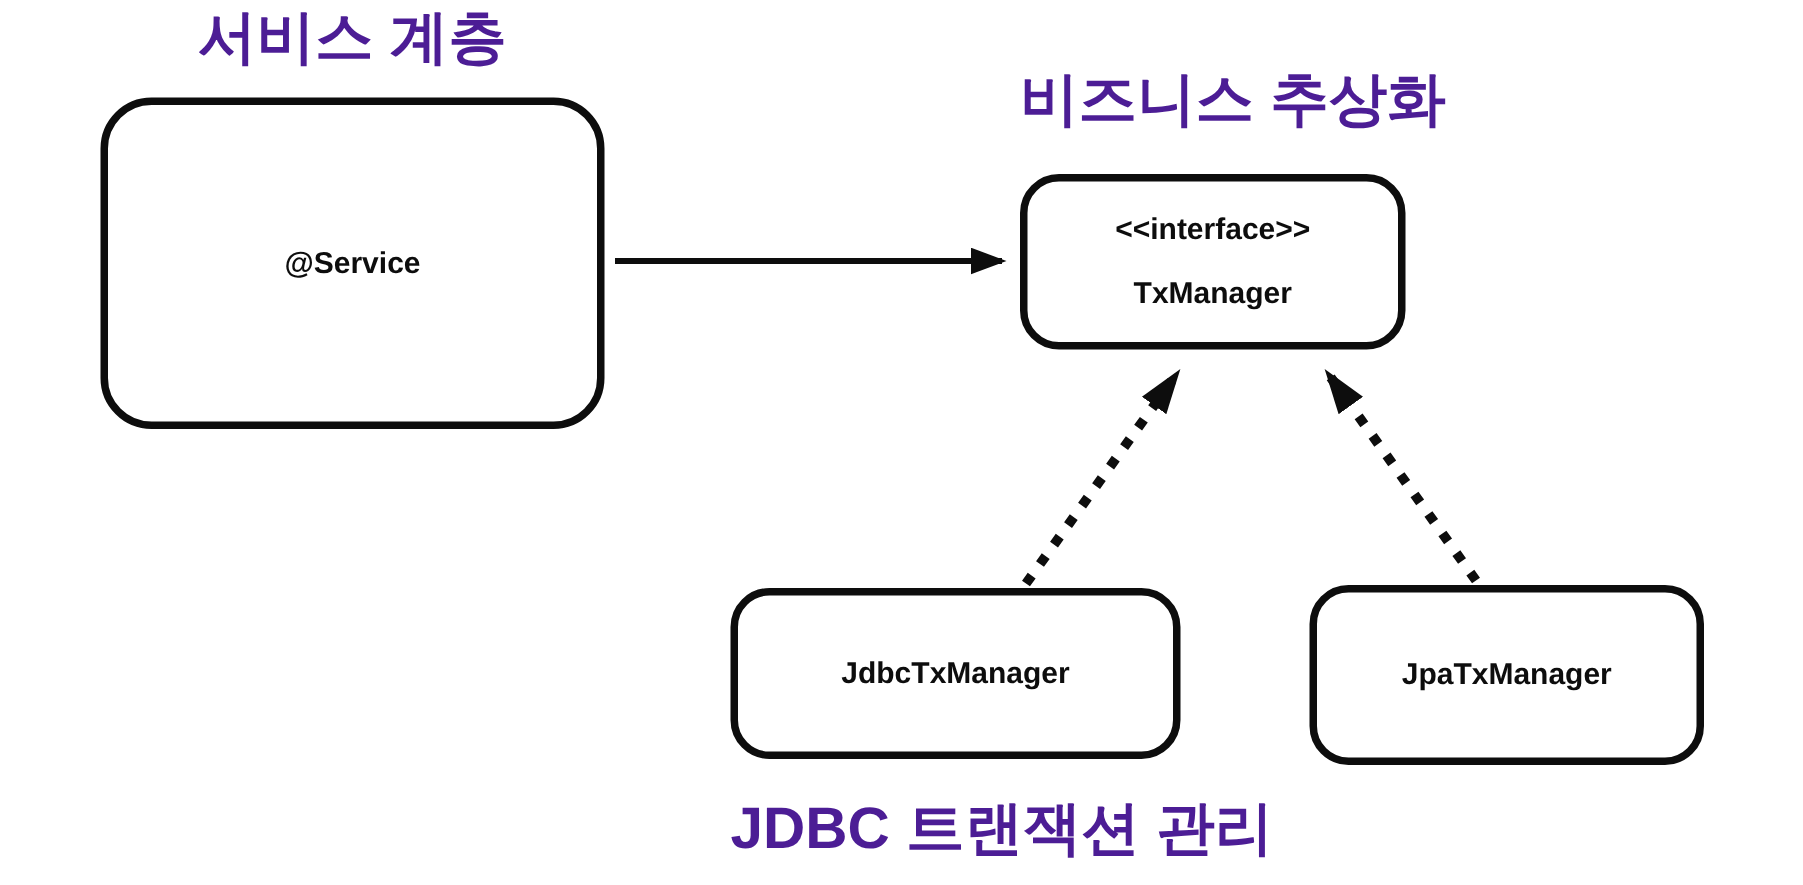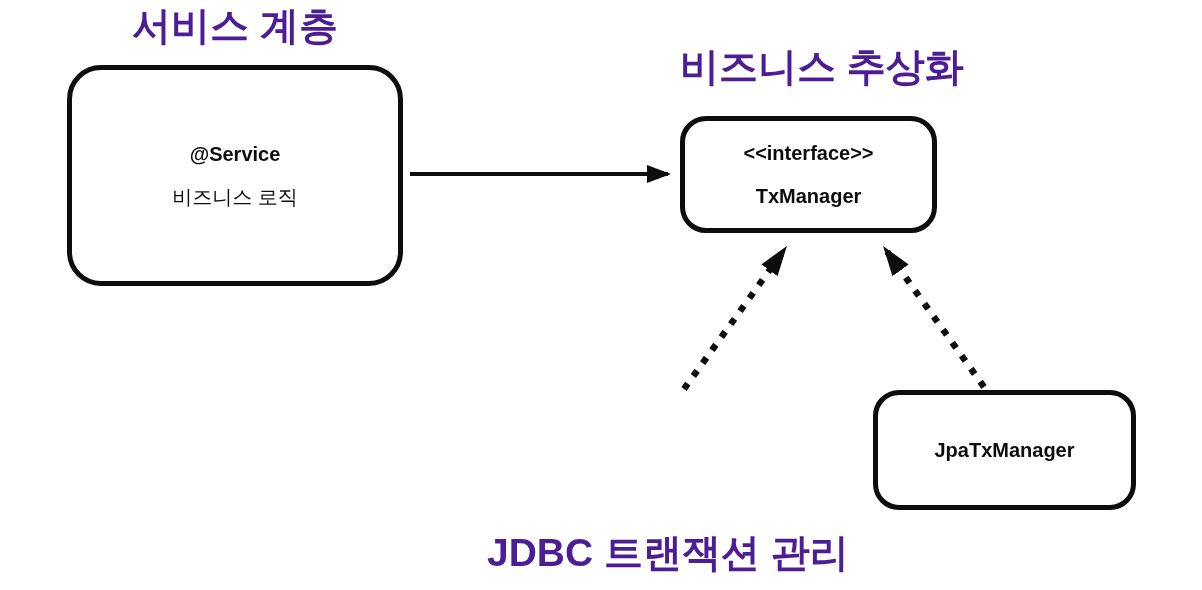--- a/index.html
+++ b/index.html
@@ -74,31 +74,33 @@
     </defs>
     <line x1="410" y1="174" x2="668" y2="174" stroke="#0d0d0d" stroke-width="4" marker-end="url(#mk-solid)"></line>
     <line x1="684" y1="389" x2="784" y2="250" stroke="#0d0d0d" stroke-width="6.5" stroke-dasharray="6.5 9.5" marker-end="url(#mk-dash)"></line>
     <line x1="984" y1="387" x2="886" y2="250" stroke="#0d0d0d" stroke-width="6.5" stroke-dasharray="6.5 9.5" marker-end="url(#mk-dash)"></line>
   </svg>
 
   <div class="glabel centered lbl-service-layer">서비스 계층</div>
 
   <div class="box box-service">
     <div class="box-line">@Service</div>
-    <div class="box-line regular">비즈니스 로직</div>
   </div>
 
 
   <div class="glabel centered lbl-abstraction">비즈니스 추상화</div>
 
   <div class="box box-interface">
     <div class="box-line">&lt;&lt;interface&gt;&gt;</div>
     <div class="box-line">TxManager</div>
   </div>
 
+  <div class="box box-jdbc">
+    <div class="box-line">JdbcTxManager</div>
+  </div>
 
   <div class="box box-jpa">
     <div class="box-line">JpaTxManager</div>
   </div>
 
   <div class="glabel centered lbl-jdbc">JDBC 트랜잭션 관리</div>
 
 
 </div>
 

